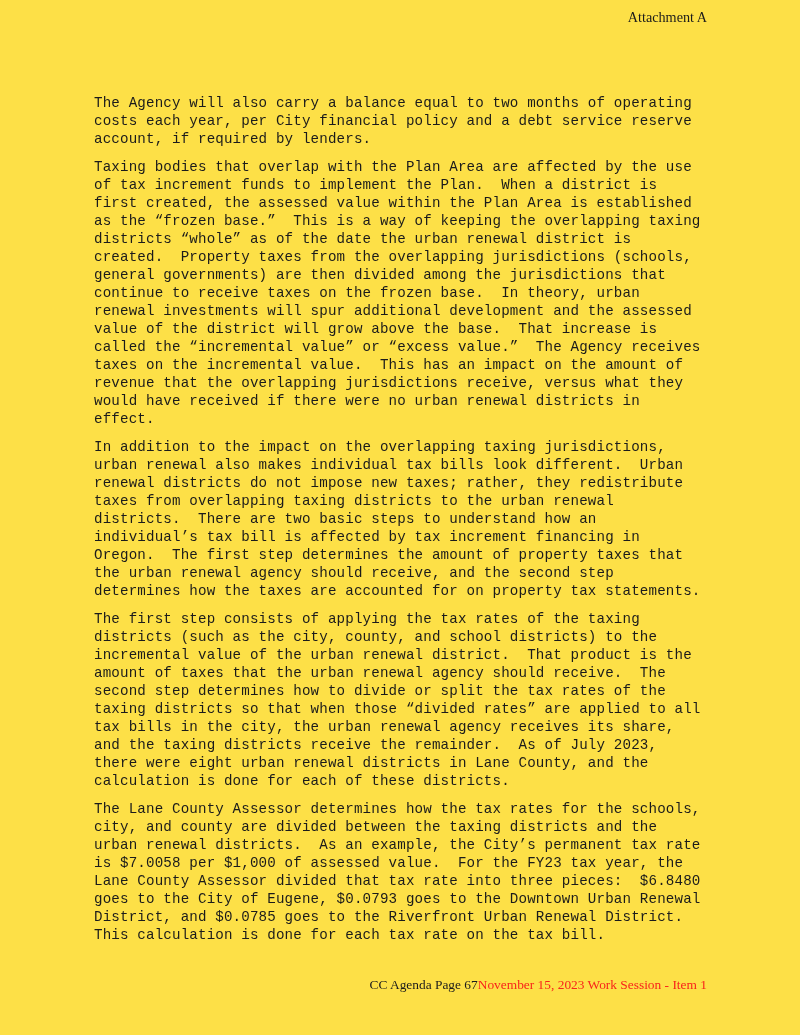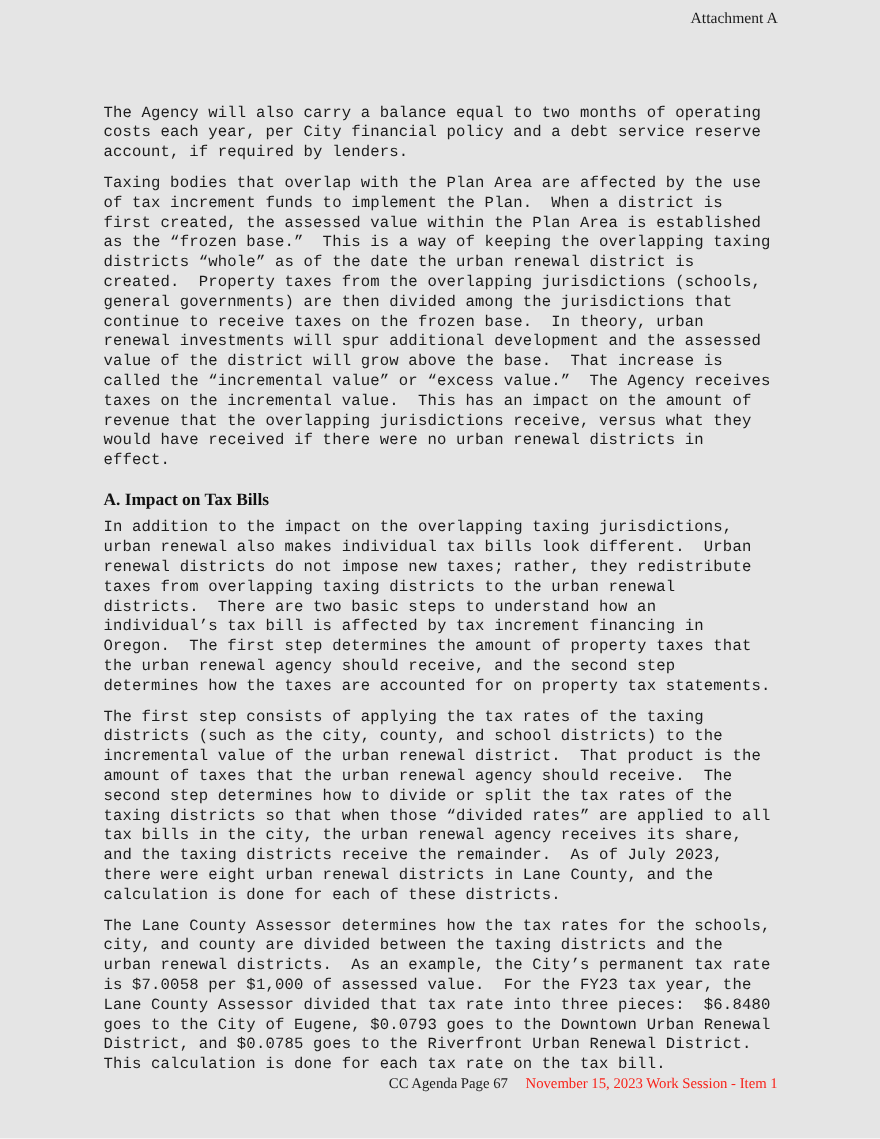--- a/index.html
+++ b/index.html
@@ -1,20 +1,20 @@
 <!DOCTYPE html>
 <html><head>
 <meta charset="utf-8">
 <style>
   html, body { margin: 0; padding: 0; background: #ffffff; }
   .page {
     position: relative;
     width: 800px;
     height: 1035px;
-    background: #e5e5e5;
+    background: #fde047;
     color: #1b1b1b;
     font-family: "Liberation Serif", "DejaVu Serif", serif;
     overflow: hidden;
   }
   .attachment {
     position: absolute;
     top: 8px;
     right: 93px;
     font-size: 14.2px;
     line-height: 18px;
@@ -53,40 +53,38 @@
     color: #111111;
   }
   .footer {
     position: absolute;
     left: 94px;
     top: 977px;
     width: 613px;
     display: flex;
     justify-content: flex-end;
     align-items: baseline;
-    gap: 16px;
     font-size: 13.4px;
     line-height: 16px;
   }
 </style>
 </head>
 <body>
 
 <div class="page">
 
   <div class="attachment">Attachment A</div>
 
   <div class="content">
 
     <p class="bodytext">The Agency will also carry a balance equal to two months of operating costs each year, per City financial policy and a debt service reserve account, if required by lenders.</p>
 
 
     <p class="bodytext">Taxing bodies that overlap with the Plan Area are affected by the use of tax increment funds to implement the Plan.  When a district is first created, the assessed value within the Plan Area is established as the “frozen base.”  This is a way of keeping the overlapping taxing districts “whole” as of the date the urban renewal district is created.  Property taxes from the overlapping jurisdictions (schools, general governments) are then divided among the jurisdictions that continue to receive taxes on the frozen base.  In theory, urban renewal investments will spur additional development and the assessed value of the district will grow above the base.  That increase is called the “incremental value” or “excess value.”  The Agency receives taxes on the incremental value.  This has an impact on the amount of revenue that the overlapping jurisdictions receive, versus what they would have received if there were no urban renewal districts in effect.</p>
 
-    <h2 class="section">A. Impact on Tax Bills</h2>
 
     <p class="bodytext">In addition to the impact on the overlapping taxing jurisdictions, urban renewal also makes individual tax bills look different.  Urban renewal districts do not impose new taxes; rather, they redistribute taxes from overlapping taxing districts to the urban renewal districts.  There are two basic steps to understand how an individual’s tax bill is affected by tax increment financing in Oregon.  The first step determines the amount of property taxes that the urban renewal agency should receive, and the second step determines how the taxes are accounted for on property tax statements.</p>
 
     <p class="bodytext">The first step consists of applying the tax rates of the taxing districts (such as the city, county, and school districts) to the incremental value of the urban renewal district.  That product is the amount of taxes that the urban renewal agency should receive.  The second step determines how to divide or split the tax rates of the taxing districts so that when those “divided rates” are applied to all tax bills in the city, the urban renewal agency receives its share, and the taxing districts receive the remainder.  As of July 2023, there were eight urban renewal districts in Lane County, and the calculation is done for each of these districts.</p>
 
     <p class="bodytext">The Lane County Assessor determines how the tax rates for the schools, city, and county are divided between the taxing districts and the urban renewal districts.  As an example, the City’s permanent tax rate is $7.0058 per $1,000 of assessed value.  For the FY23 tax year, the Lane County Assessor divided that tax rate into three pieces:  $6.8480 goes to the City of Eugene, $0.0793 goes to the Downtown Urban Renewal District, and $0.0785 goes to the Riverfront Urban Renewal District.  This calculation is done for each tax rate on the tax bill.</p>
 
   </div>
 
   <div class="footer">

